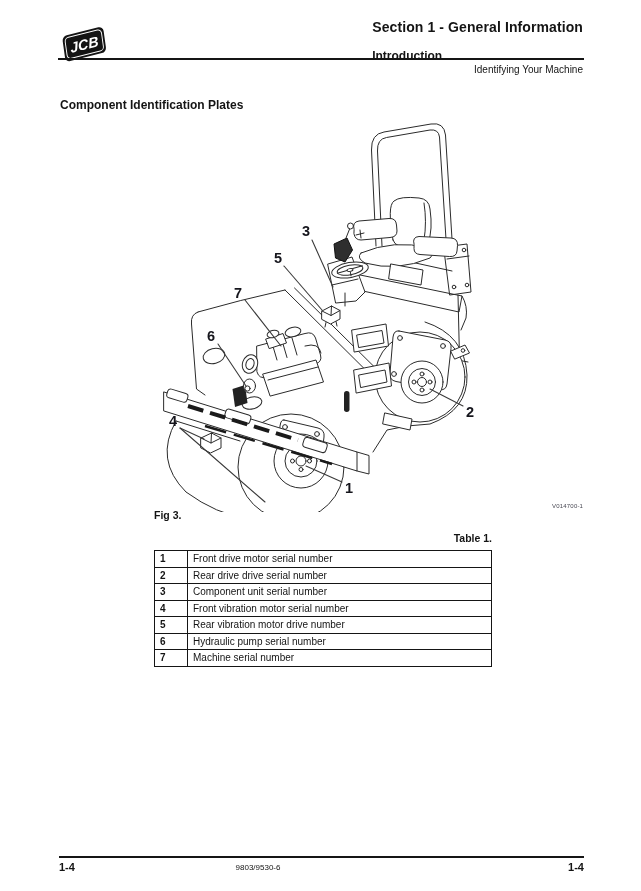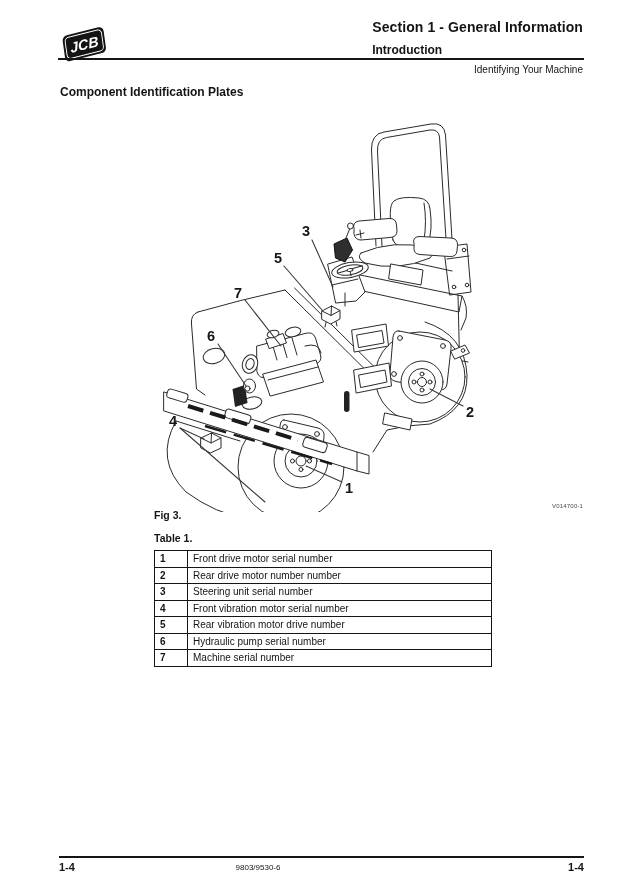--- a/index.html
+++ b/index.html
@@ -5,34 +5,34 @@
   html,body{margin:0;padding:0;background:#e8e8e8;}
   .page{
     position:relative;width:641px;height:891px;background:#ffffff;
     font-family:"Liberation Sans",sans-serif;color:#141414;overflow:hidden;
     margin:0 auto;
   }
   
   .logo-wrap{position:absolute;left:54px;top:22px;width:58px;height:46px;}
   .hdr-block{position:absolute;right:58px;top:20px;}
   .hdr-title{font-size:14px;font-weight:bold;line-height:15px;letter-spacing:.1px;}
-  .hdr-sub{font-size:12px;font-weight:bold;line-height:15px;margin-top:8px;}
+  .hdr-sub{font-size:12px;font-weight:bold;line-height:15px;margin-top:14px;}
   .hdr-rule{position:absolute;left:58px;right:57px;top:58px;height:2px;background:#151515;}
   .hdr-topic{position:absolute;right:58px;top:64px;font-size:10px;line-height:12px;}
-  .page-heading{position:absolute;left:60px;top:85px;font-size:12px;font-weight:bold;}
+  .page-heading{position:absolute;left:60px;top:98px;font-size:12px;font-weight:bold;}
   
   .fig-svg{position:absolute;left:150px;top:112px;width:450px;height:400px;}
   .ln{fill:none;stroke:#2b2b2b;stroke-width:1;stroke-linecap:round;stroke-linejoin:round;}
   .wh{fill:#ffffff;stroke:#2b2b2b;stroke-width:1;stroke-linecap:round;stroke-linejoin:round;}
   .dk{fill:#222222;stroke:none;}
   .leader{fill:none;stroke:#3a3a3a;stroke-width:1.1;stroke-linecap:round;}
   .callout-num{font-family:"Liberation Sans",sans-serif;font-size:14.5px;font-weight:bold;fill:#15151c;stroke:none;}
   .fig-ref{position:absolute;left:552px;top:503px;font-size:6px;color:#474752;letter-spacing:.2px;}
   .fig-caption{position:absolute;left:154px;top:509px;width:338px;font-size:10.5px;font-weight:bold;}
-  .tbl-caption{position:absolute;left:154px;top:532px;width:338px;text-align:left;font-size:10.5px;font-weight:bold;}
+  .tbl-caption{position:absolute;left:154px;top:532px;width:338px;text-align:right;font-size:10.5px;font-weight:bold;}
   
   .id-table{position:absolute;left:154px;top:550px;width:338px;border-collapse:collapse;}
   .id-table td{border:1px solid #151515;font-size:10px;height:12.5px;padding:1.5px 5px;vertical-align:middle;}
   .id-table td.num{width:22px;font-weight:bold;}
   
   .ftr-rule{position:absolute;left:59px;right:57px;top:856px;height:1.5px;background:#151515;}
   .ftr-left{position:absolute;left:59px;top:861px;font-size:11px;font-weight:bold;}
   .ftr-center{position:absolute;left:0;top:863px;width:516px;text-align:center;font-size:8px;}
   .ftr-right{position:absolute;right:57px;top:861px;font-size:11px;font-weight:bold;}
 </style>
@@ -223,25 +223,25 @@
   <div class="tbl-caption">Table 1.</div>
 
   <table class="id-table">
     <tbody>
       <tr>
         <td class="num">1</td>
         <td>Front drive motor serial number</td>
       </tr>
       <tr>
         <td class="num">2</td>
-        <td>Rear drive motor number number</td>
+        <td>Rear drive drive serial number</td>
       </tr>
       <tr>
         <td class="num">3</td>
-        <td>Steering unit serial number</td>
+        <td>Component unit serial number</td>
       </tr>
       <tr>
         <td class="num">4</td>
         <td>Front vibration motor serial number</td>
       </tr>
       <tr>
         <td class="num">5</td>
         <td>Rear vibration motor drive number</td>
       </tr>
       <tr>

